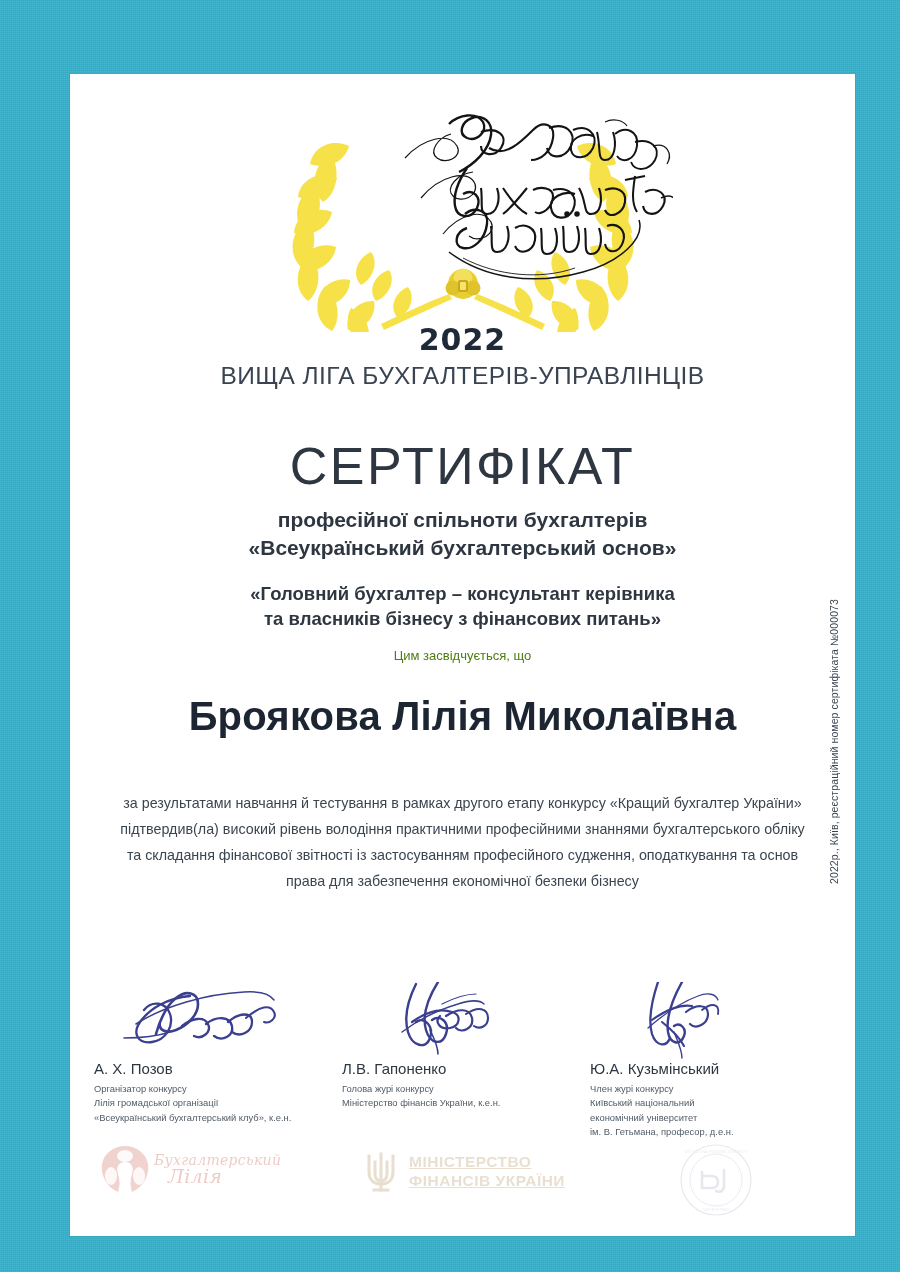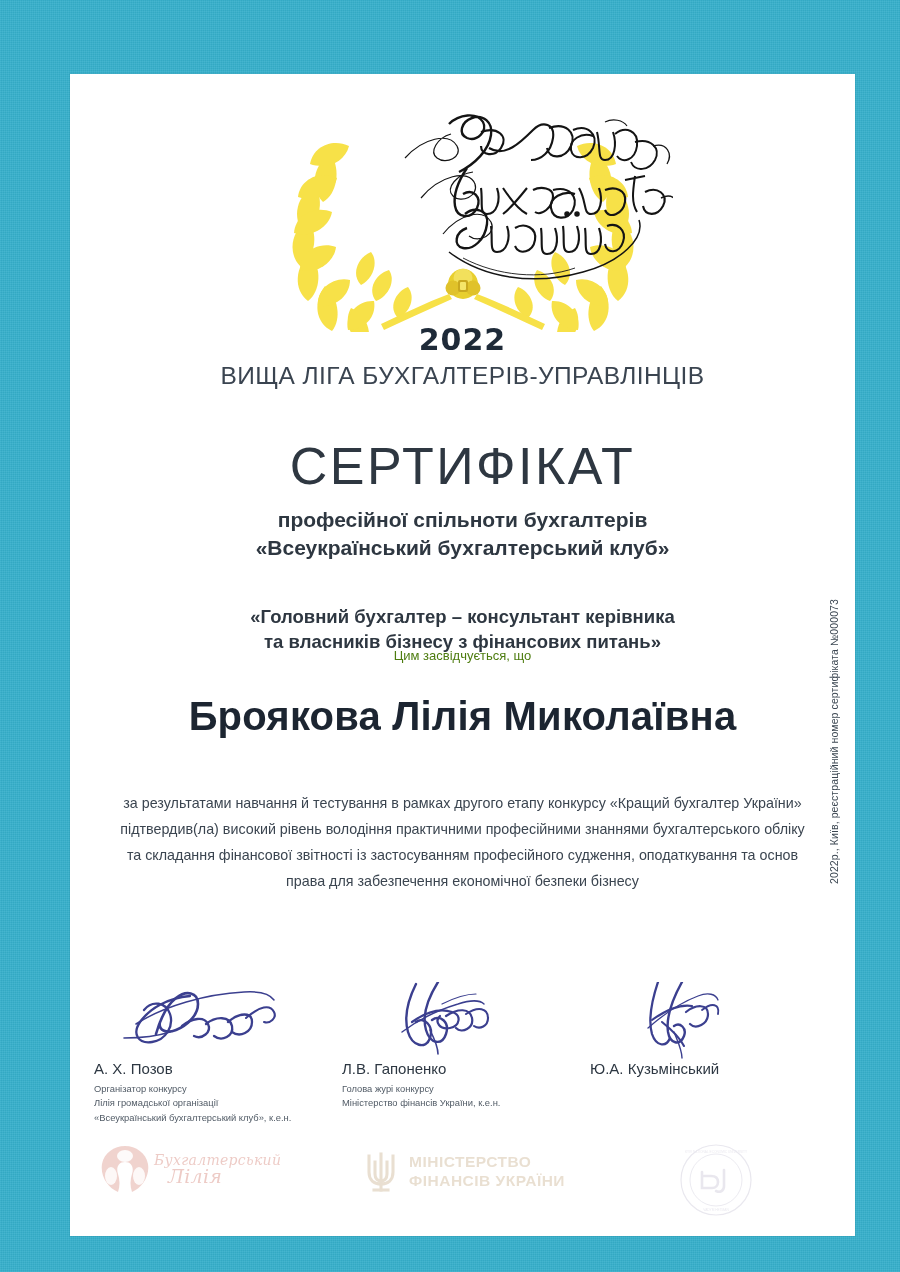--- a/index.html
+++ b/index.html
@@ -95,21 +95,20 @@
   }
   .nomination {
     position: absolute;
     left: 0; right: 0;
     top: 508px;
     text-align: center;
     font-size: 18.5px;
     font-weight: bold;
     color: #2e3741;
     line-height: 1.35;
-    margin-top: 23px;
   }
   .attest {
     position: absolute;
     left: 0; right: 0;
     top: 574px;
     text-align: center;
     font-size: 13px;
     color: #4d7c0f;
     font-weight: 400;
   }
@@ -202,20 +201,21 @@
     align-items: center;
     gap: 11px;
     opacity: 0.55;
   }
   .logo-mof-text {
     font-size: 15.5px;
     color: #d8c6ad;
     line-height: 1.2;
     letter-spacing: 0.5px;
     font-weight: bold;
+    text-decoration: underline;
   }
   .logo-kneu {
     position: absolute;
     left: 582px;
     top: 0px;
     opacity: 0.30;
   }
 
   
   .side-note {
@@ -340,21 +340,21 @@
     </div>
 
     <div class="year">2022</div>
 
     <div class="league">ВИЩА ЛІГА БУХГАЛТЕРІВ-УПРАВЛІНЦІВ</div>
 
     <div class="cert-title">СЕРТИФІКАТ</div>
 
     <div class="community">
       <div>професійної спільноти бухгалтерів</div>
-      <div>«Всеукраїнський бухгалтерський клуб»</div>
+      <div>«Всеукраїнський бухгалтерський основ»</div>
     </div>
 
     <div class="nomination">
       <div>«Головний бухгалтер – консультант керівника</div>
       <div>та власників бізнесу з фінансових питань»</div>
     </div>
 
     <div class="attest">Цим засвідчується, що</div>
 
     <div class="recipient">Броякова Лілія Миколаївна</div>
@@ -419,20 +419,26 @@
               <path d="M62,38 C76,28 90,22 102,24" stroke-width="2.1"></path>
               <path d="M72,40 C82,48 90,56 94,64" stroke-width="2.1"></path>
               <path d="M96,30 C106,22 118,22 118,32 C118,42 106,48 100,42" stroke-width="2.2"></path>
               <path d="M112,28 C122,20 130,22 128,32" stroke-width="1.9"></path>
               <path d="M58,46 C74,32 92,20 108,14 C118,10 126,12 128,18" stroke-width="1.3"></path>
               <path d="M84,50 C88,60 92,68 92,76" stroke-width="1.4"></path>
             </g>
           </svg>
         </div>
         <div class="sig-name">Ю.А. Кузьмінський</div>
+        <div class="sig-role">
+          <div>Член журі конкурсу</div>
+          <div>Київський національний</div>
+          <div>економічний університет</div>
+          <div>ім. В. Гетьмана, професор, д.е.н.</div>
+        </div>
       </div>
 
     </div>
 
     <div class="footer-logos">
 
       <div class="logo-bk">
         <svg width="58" height="52" viewBox="0 0 58 52">
           <g fill="#e0a096">
             <path d="M29,2 C40,2 50,9 52,20 C54,32 46,44 36,48 C34,42 34,36 36,30

